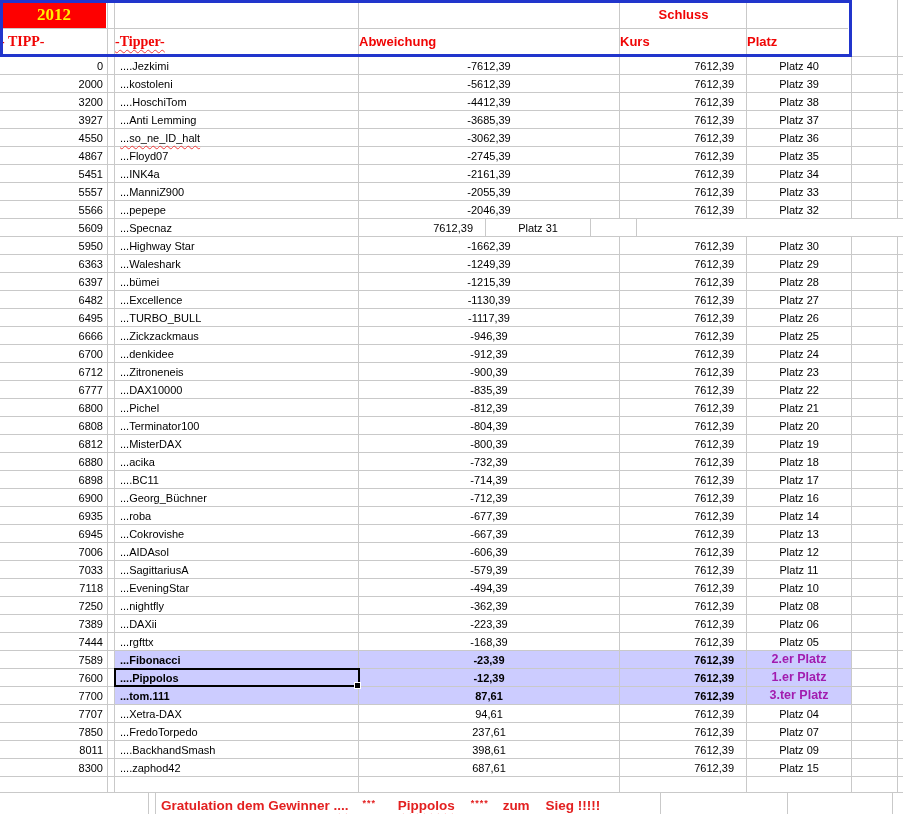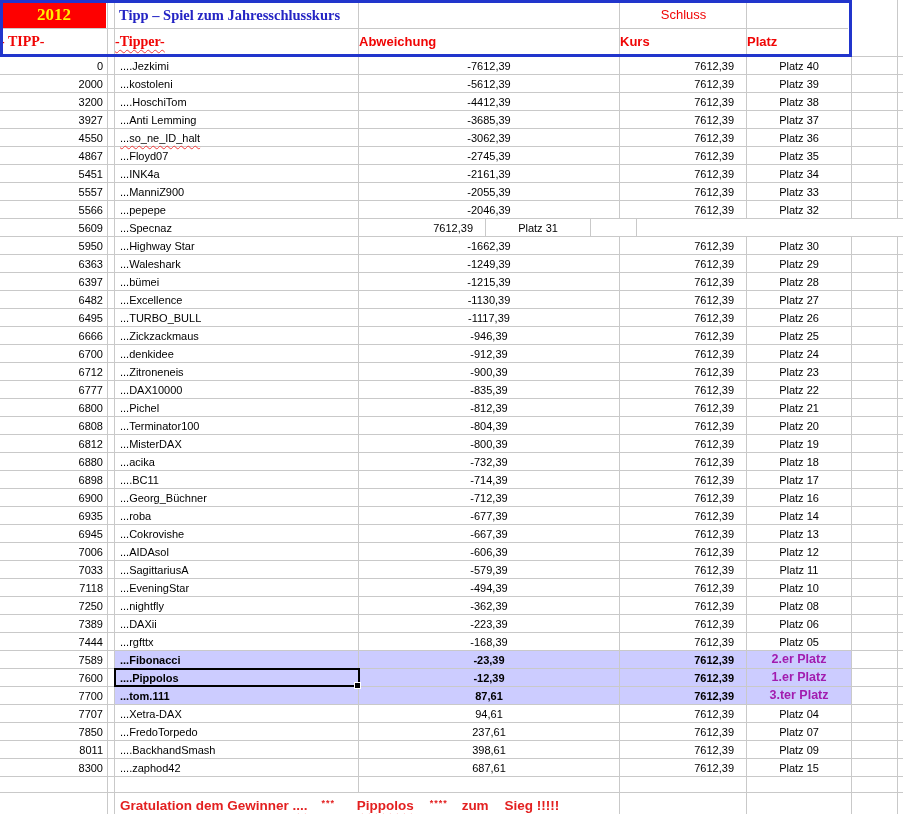--- a/index.html
+++ b/index.html
@@ -10,21 +10,21 @@
   .hdr-border{position:absolute;left:0;top:0;width:852px;height:57px;border:3px solid #2135cc;
               box-sizing:border-box;pointer-events:none;z-index:6;}
   .vline{position:absolute;top:0;width:1px;height:57px;background:#c9c9c9;}
   .hline{position:absolute;height:1px;background:#c9c9c9;}
   .year-cell{position:absolute;left:2px;top:2px;width:104px;height:26px;background:#fe0000;
              color:#ffee00;font-family:"Liberation Serif",serif;font-weight:bold;font-size:17px;
              text-align:center;line-height:26px;}
   .title-cell{position:absolute;left:119px;top:2px;height:26px;line-height:26px;
               color:#2424c4;font-family:"Liberation Serif",serif;font-weight:bold;font-size:14.5px;white-space:nowrap;}
   .schluss-cell{position:absolute;left:620px;top:2px;width:127px;height:26px;line-height:26px;
-                color:#f00505;font-weight:normal;font-size:13px;text-align:center;}
+                color:#f00505;font-weight:bold;font-size:13px;text-align:center;}
   .hdr2{position:absolute;top:29px;height:25px;line-height:25px;color:#f00505;font-weight:bold;
         white-space:nowrap;}
   .serif-hdr{font-family:"Liberation Serif",serif;font-size:14px;}
   .sans-hdr{font-size:13px;}
   .squiggle{text-decoration:underline wavy #f23a3a 1px;text-underline-offset:3px;}
   
   .tbody{position:relative;width:903px;}
   .row{display:flex;height:18px;box-sizing:border-box;border-bottom:1px solid #c9c9c9;}
   .cell{box-sizing:border-box;border-right:1px solid #c9c9c9;font-size:11px;line-height:16px;
         color:#000;white-space:nowrap;overflow:visible;padding-top:1px;}
@@ -36,21 +36,21 @@
   .c-platz{width:105px;text-align:center;}
   .c-extra{width:46px;}
   .c-sliver{width:5px;border-right:none;}
   .top .c-tipper,.top .c-abw,.top .c-kurs,.top .c-platz{background:#ccccff;font-weight:bold;}
   .top .c-platz{color:#a21caf;font-size:12.5px;line-height:15px;}
   .selected{position:relative;outline:2px solid #000;outline-offset:-1px;z-index:4;}
   .fill-handle{position:absolute;right:-3px;bottom:-3px;width:5px;height:5px;background:#000;
                border:1px solid #fff;z-index:5;}
   
   .empty-row{height:16px;}
-  .grat-row{position:relative;height:21px;border-bottom:none;}
+  .grat-row{position:relative;height:21px;border-bottom:none;margin-left:41px;}
   .grat-row .fline{position:absolute;top:0;width:1px;height:21px;background:#c9c9c9;}
   .grat-text{position:absolute;left:120px;top:0;height:21px;line-height:21px;color:#e32020;
              font-weight:bold;font-size:13.5px;white-space:nowrap;z-index:2;background:#fff;padding-right:6px;}
   .stars{font-size:9px;vertical-align:4px;letter-spacing:1px;}
   .g-sp1{margin-left:14px;} .g-sp2{margin-left:18px;} .g-sp3{margin-left:16px;} .g-sp4{margin-left:10px;} .g-sp5{margin-left:12px;}
 </style>
 </head>
 <body>
 
 <div class="stage">
@@ -59,21 +59,20 @@
     <div class="vline" style="left:107px"></div>
     <div class="vline" style="left:114px"></div>
     <div class="vline" style="left:358px"></div>
     <div class="vline" style="left:619px"></div>
     <div class="vline" style="left:746px"></div>
     <div class="vline" style="left:897px"></div>
     <div class="hline" style="left:2px;top:28px;width:846px"></div>
     <div class="hline" style="left:852px;top:56px;width:51px"></div>
 
     <div class="year-cell">2012</div>
-    <div class="title-cell">Tipp – Spiel zum Jahresschlusskurs</div>
     <div class="schluss-cell">Schluss</div>
 
     <div class="hdr2 serif-hdr" style="left:0;width:108px">- TIPP-</div>
     <div class="hdr2 serif-hdr" style="left:115px;width:244px"><span class="squiggle">-Tipper-</span></div>
     <div class="hdr2 sans-hdr" style="left:620px;width:127px">Kurs</div>
     <div class="hdr2 sans-hdr" style="left:359px;width:261px">Abweichung</div>
     <div class="hdr2 sans-hdr" style="left:747px;width:105px">Platz</div>
 
     <div class="hdr-border"></div>
   </div>

